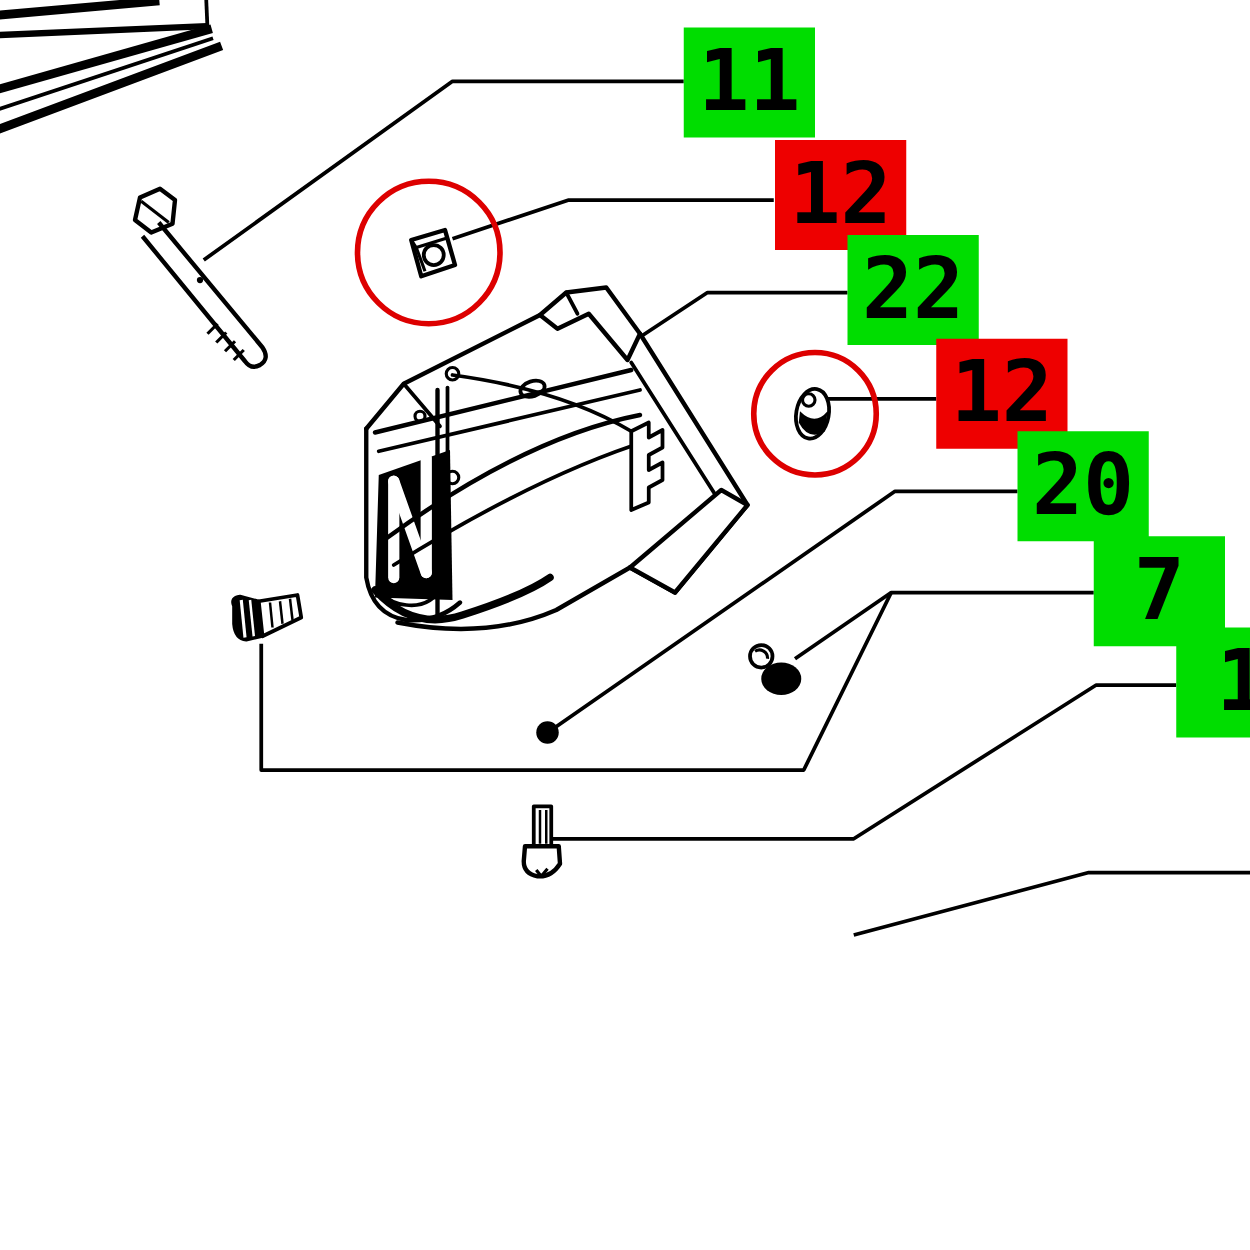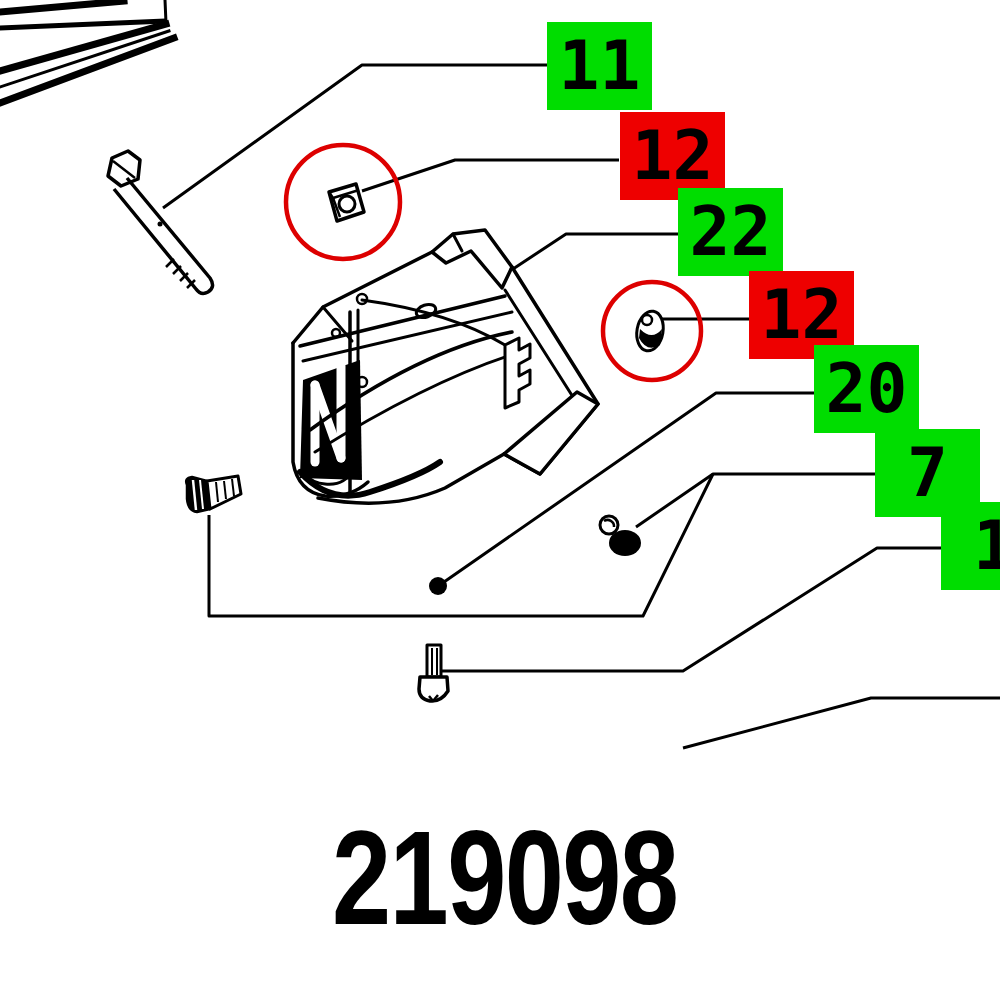--- a/index.html
+++ b/index.html
@@ -147,17 +147,14 @@
   </svg>
 
   <div class="callout" style="left: 547px; top: 22px; background: rgb(0, 221, 0); color: rgb(0, 0, 0);">11</div>
   <div class="callout" style="left: 620px; top: 112px; background: rgb(238, 0, 0); color: rgb(0, 0, 0);">12</div>
   <div class="callout" style="left: 678px; top: 188px; background: rgb(0, 221, 0); color: rgb(0, 0, 0);">22</div>
   <div class="callout" style="left: 749px; top: 271px; background: rgb(238, 0, 0); color: rgb(0, 0, 0);">12</div>
   <div class="callout" style="left: 814px; top: 345px; background: rgb(0, 221, 0); color: rgb(0, 0, 0);">20</div>
   <div class="callout" style="left: 875px; top: 429px; background: rgb(0, 221, 0); color: rgb(0, 0, 0);">7</div>
   <div class="callout" style="left: 941px; top: 502px; background: rgb(0, 221, 0); color: rgb(0, 0, 0);">1</div>
 
-  <div class="part-number">
-    <span>219098</span>
-  </div>
 
 </div>
 
 </body></html>

